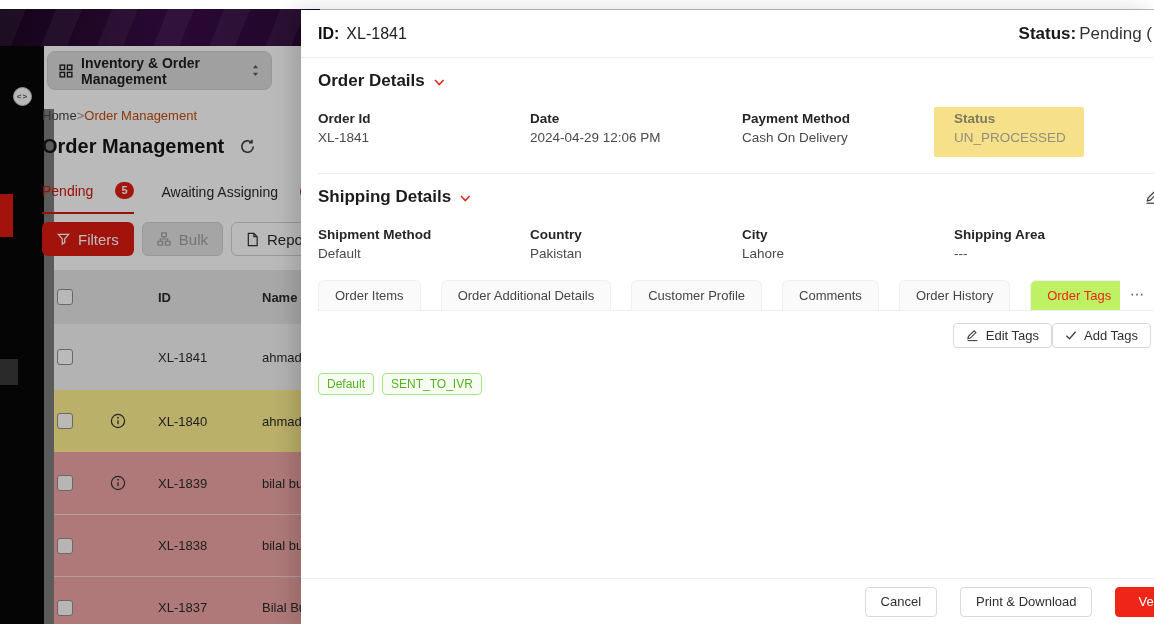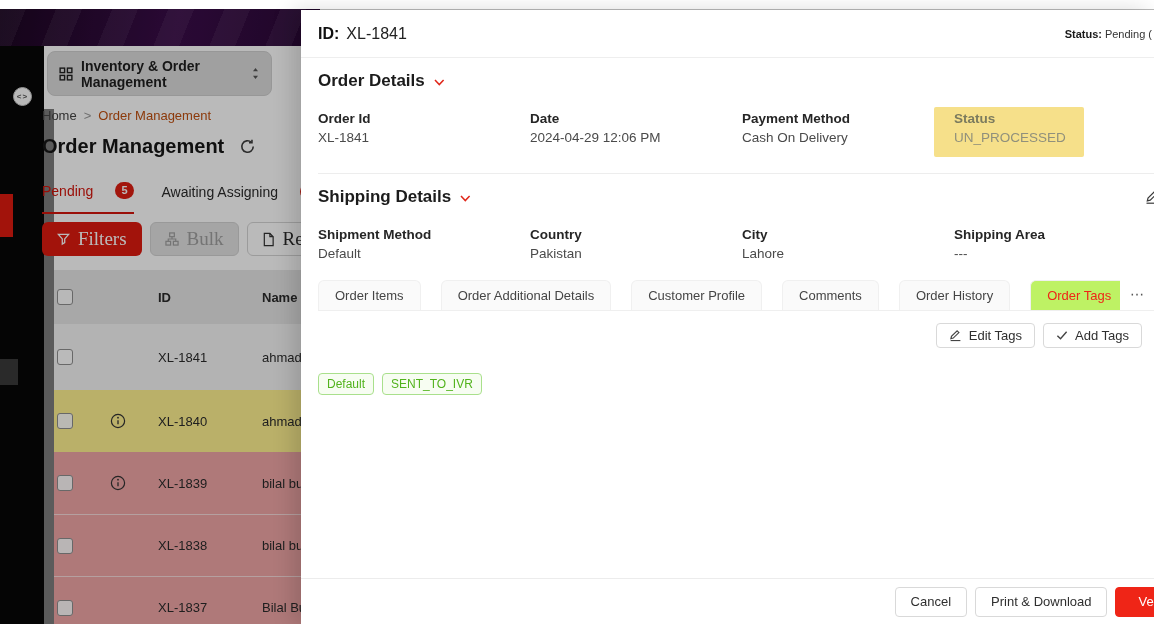--- a/index.html
+++ b/index.html
@@ -18,41 +18,41 @@
   .banner::after{ content:""; position:absolute; inset:0;
     background:repeating-linear-gradient(112deg, rgba(255,255,255,0.055) 0 24px, rgba(255,255,255,0) 24px 52px); }
   .sidebar { position:absolute; left:0; top:37px; width:44px; bottom:0; background:#070707; }
   .side-red { position:absolute; left:0; top:148px; width:13px; height:43px; background:#df1b10; }
   .side-gray { position:absolute; left:0; top:313px; width:18px; height:26px; background:#3a3a3a; }
   .scroll-strip { position:absolute; left:44px; top:100px; width:10px; bottom:0; background:#7d7d7d; }
   .collapse-btn { position:absolute; left:13px; top:78px; width:19px; height:19px; border-radius:50%;
     background:#fdfdfd; border:1px solid #c9c9c9; font-size:8px; color:#555; display:flex;
     align-items:center; justify-content:center; letter-spacing:1px; font-weight:700; z-index:3; }
 
-  .switcher { position:absolute; left:47px; top:42px; width:225px; height:45px; background:#dcdcdc;
+  .switcher { position:absolute; left:47px; top:42px; width:225px; height:39px; background:#dcdcdc;
     border:1px solid #cfcfcf; border-radius:8px; display:flex; align-items:center; gap:8px; padding:0 11px;
     font-size:14px; font-weight:700; color:#1f1f1f; }
   .switcher .caret { margin-left:auto; }
 
-  .breadcrumb { position:absolute; left:42px; top:99px; font-size:13px; color:#454545; display:flex; gap:7px; align-items:center;}
+  .breadcrumb { position:absolute; left:42px; top:99px; font-size:13px; color:#454545; display:flex; align-items:center;}
   .breadcrumb .sep { color:#999; }
   .breadcrumb .crumb-active { color:#c05010; }
 
   .titlerow { position:absolute; left:42px; top:126px; display:flex; align-items:center; gap:15px; }
   .titlerow h1 { font-size:20px; font-weight:700; color:#161616; }
 
   .bgtabs { position:absolute; left:42px; top:173px; display:flex; gap:28px; font-size:14px; white-space:nowrap; }
   .bgtab { display:flex; align-items:center; gap:22px; color:#2b2b2b; padding-bottom:13px; }
   .bgtab.active { color:#d4150c; border-bottom:2.5px solid #d4150c; }
   .badge { background:#df1f13; color:#fff; border-radius:9px; font-size:11px; line-height:15px;
     padding:1px 6px; font-weight:600; }
 
   .toolbar { position:absolute; left:42px; top:213px; display:flex; gap:8px; }
   .tbtn { height:34px; border-radius:6px; display:flex; align-items:center; gap:8px; padding:0 14px;
-    font-size:19px; border:1px solid transparent;font-family:Liberation Serif, serif; }
+    font-size:15px; border:1px solid transparent; }
   .tbtn.filters { background:#df1b10; color:#fff; }
   .tbtn.bulk { background:#e2e2e2; color:#9f9f9f; border-color:#d2d2d2; }
   .tbtn.reports { background:#fff; color:#2b2b2b; border-color:#d5d5d5; }
 
   .bgtable { position:absolute; left:54px; top:261px; right:0; }
   .trow { display:flex; align-items:center; height:62px; font-size:13px; color:#2b2b2b; overflow:hidden; }
   .trow.thead { height:54px; background:#e6e6e6; font-weight:700; }
   .trow.gray { background:#f6f6f6; height:66px; }
   .trow.yellow { background:#fff191; }
   .trow.pink { background:#f0a7a7; }
@@ -65,21 +65,21 @@
 
   .mask { position:absolute; inset:9px 0 0 0; background:rgba(0,0,0,0.27); z-index:5; }
 
   
   .drawer { position:absolute; left:301px; top:10px; width:853px; height:614px; background:#fff; z-index:10;
     box-shadow:-8px 0 20px rgba(0,0,0,0.15); display:flex; flex-direction:column; }
   .dheader { height:48px; flex:none; border-bottom:1px solid #eee; display:flex; align-items:center;
     justify-content:space-between; padding:0 2px 0 17px; overflow:hidden; }
   .dheader .idwrap { font-size:16px; color:#222; white-space:nowrap; }
   .dheader .idwrap b { color:#101010; margin-right:7px; }
-  .dheader .statuswrap { font-size:11px; color:#333; white-space:nowrap; }
+  .dheader .statuswrap { font-size:17px; color:#333; white-space:nowrap; }
   .dheader .statuswrap b { font-weight:700; color:#1a1a1a; margin-right:3px; }
 
   .dbody { flex:1; padding:13px 0 0 17px; position:relative; overflow:hidden; }
   .sect-head { display:flex; align-items:center; }
   .sect-title { font-size:17px; font-weight:700; color:#1c1c1c; display:inline-flex; align-items:center; gap:9px; }
   .sect-title svg { margin-top:3px; }
   .fields { display:grid; grid-template-columns:212px 212px 212px 213px; margin-top:20px; margin-bottom:16px; }
   .fld .lbl { font-size:13.5px; font-weight:700; color:#262626; margin-bottom:4px; }
   .fld .val { font-size:13.5px; color:#4a4a4a; }
   .fld.hl { justify-self:start; background:#f6e08a; padding:4px 18px 12px 20px; margin:-4px 12px 0 -20px; border-radius:2px; }
@@ -90,30 +90,30 @@
   .edit-pencil { margin-right:-7px; }
 
   .dtabs { display:flex; margin-top:19px; border-bottom:1px solid #efefef; align-items:flex-end; }
   .dtabs-scroll { display:flex; gap:20px; overflow:hidden; flex:1; }
   .dtab { flex:none; padding:7px 16px; font-size:13px; color:#454545; background:#fafafa;
     border:1px solid #f0f0f0; border-bottom:none; border-radius:6px 6px 0 0; margin-bottom:-1px;
     border-bottom:1px solid #efefef; white-space:nowrap; }
   .dtab.active { background:#bef264; color:#ef2517; border-bottom:1px solid #fff; }
   .dtabs-more { flex:none; width:34px; text-align:center; color:#555; font-size:14px; padding-bottom:8px; }
 
-  .tagactions { display:flex; justify-content:flex-end; gap:8px; margin-top:12px; margin-right:12px; }
+  .tagactions { display:flex; justify-content:flex-end; margin-top:12px; margin-right:3px; }
   .sbtn { display:inline-flex; align-items:center; gap:7px; font-size:13px; color:#2f2f2f;
     border:1px solid #d9d9d9; border-radius:4px; background:#fff; padding:4px 12px; }
 
   .tagsrow { margin-top:25px; display:flex; gap:8px; }
   .gtag { font-size:12px; color:#52b31d; background:#f7fdf2; border:1px solid #a9e08c; border-radius:4px;
     padding:3px 8px; }
 
   .dfooter { flex:none; height:46px; border-top:1px solid #ececec; display:flex; align-items:center;
-    justify-content:flex-end; gap:8px; padding:0; }
+    justify-content:flex-end; gap:23px; padding:0; }
   .fbtn { height:30px; display:inline-flex; align-items:center; justify-content:center; font-size:13px;
     border-radius:4px; border:1px solid #d9d9d9; background:#fff; color:#2f2f2f; padding:0 15px; white-space:nowrap; }
   .fbtn.verify { background:#ef2517; border-color:#ef2517; color:#fff; margin-right:-40px; padding:0 22px; }
 
   svg { display:block; }
 </style>
 </head>
 <body>
 
 <div class="bgpage">

